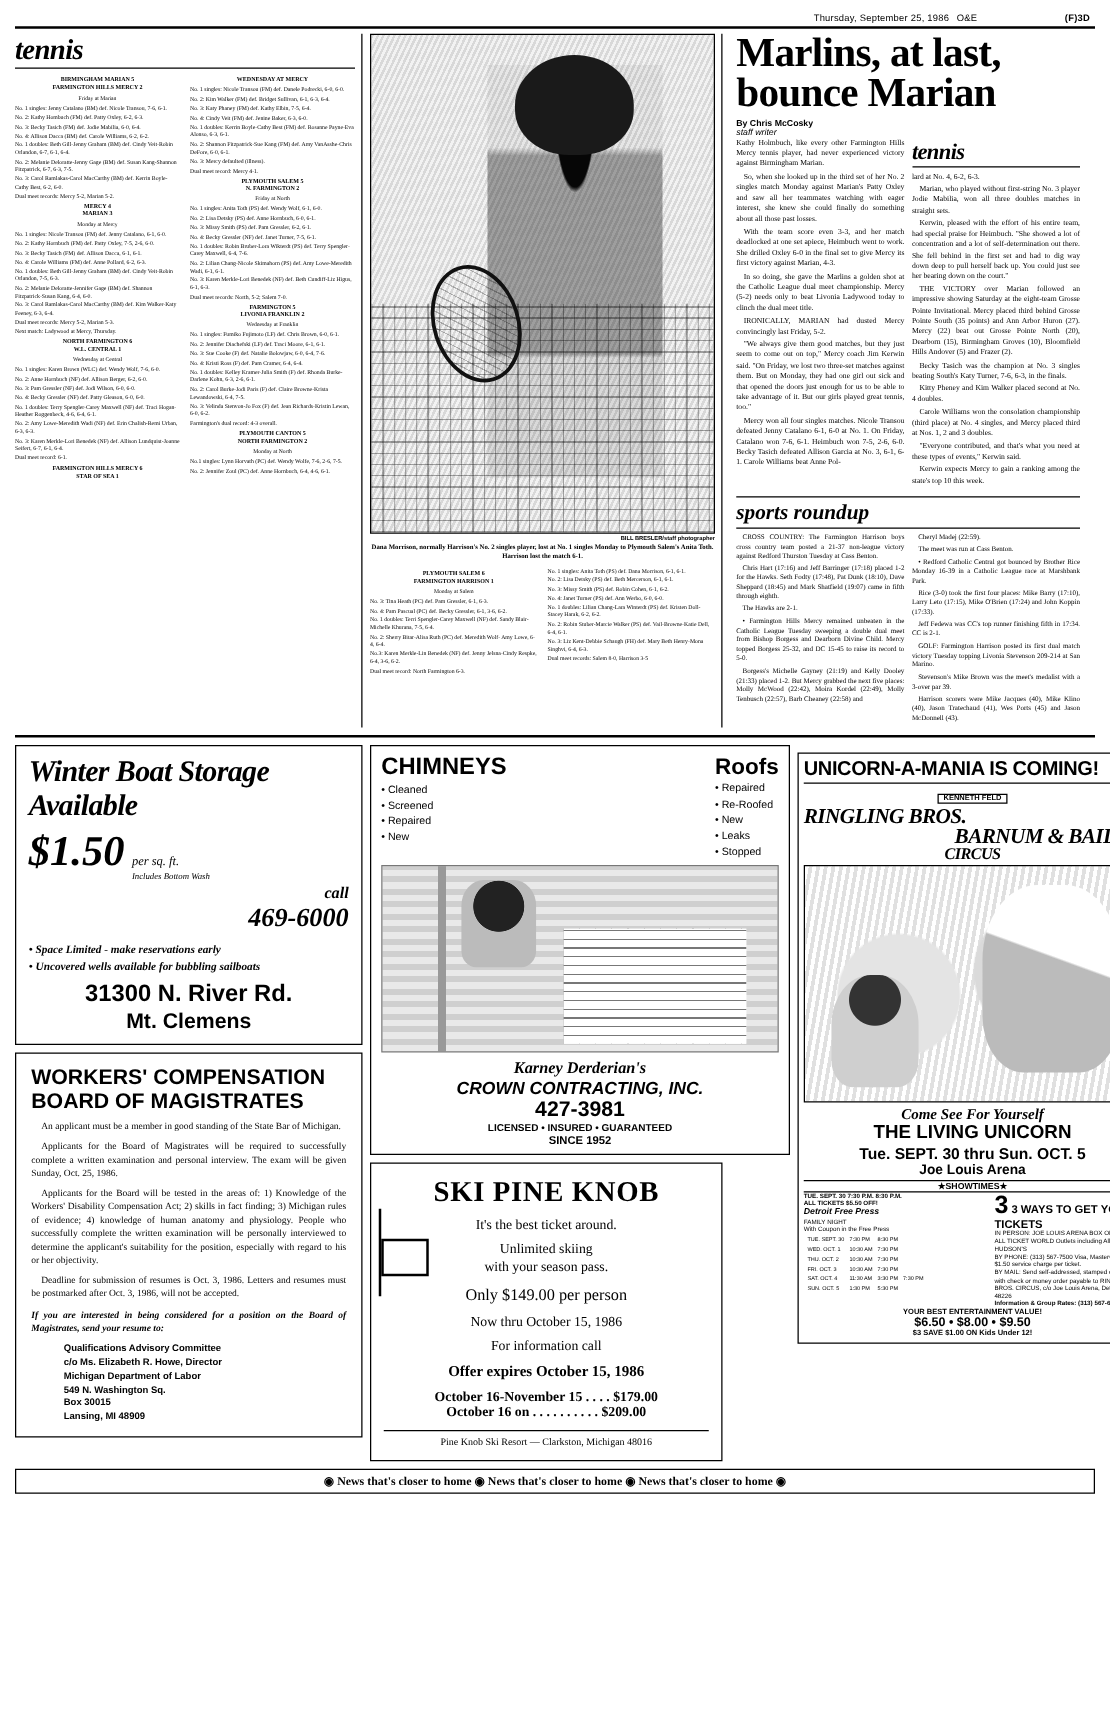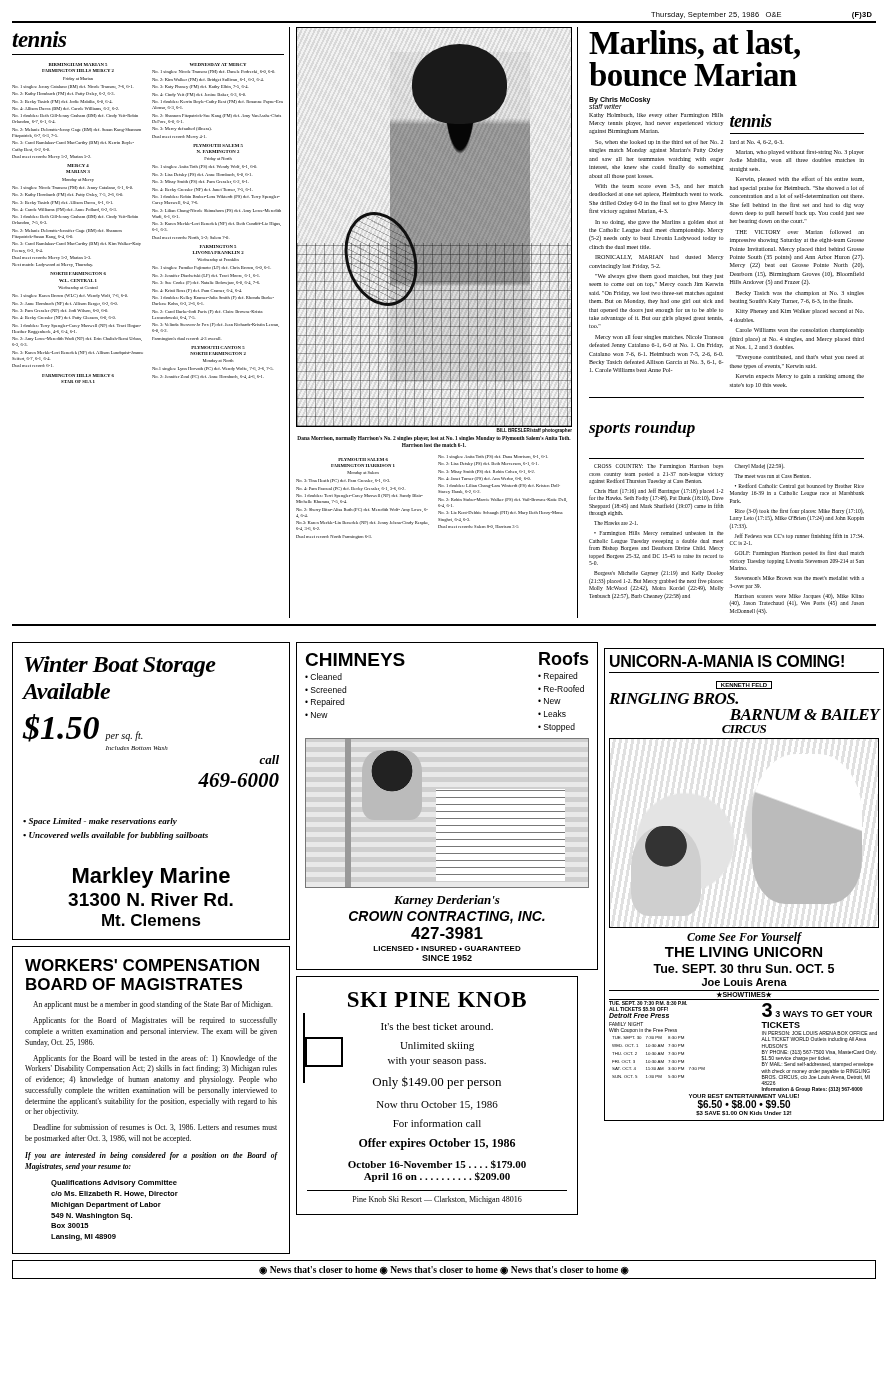--- a/index.html
+++ b/index.html
@@ -107,46 +107,46 @@
   .byline .role { font-weight:normal; font-style:italic; display:block; }
   .story { font-size:6.1px; line-height:1.38; text-align:justify; }
   .story p { margin:0 0 2px 0; text-indent:6px;}
   .story p.first { text-indent:0; }
   .r2 { display:flex; gap:6px; }
   .r2 > div { flex:1; }
 
   .roundup-title {
     font-style:italic; font-weight:bold; font-size:17px;
     border-top:1.5px solid #000; border-bottom:1.5px solid #000;
-    padding:20px 0; margin:6px 0 4px;
+    padding:2px 0; margin:6px 0 4px;
   }
   .roundup { font-size:5.6px; line-height:1.34; text-align:justify;}
   .roundup p { margin:0 0 2.5px 0; text-indent:5px;}
 
   
   .ads {
     display:flex; gap:6px; margin-top:6px;
-    border-top:2px solid #000; padding-top:16px;
+    border-top:2px solid #000; padding-top:6px;
   }
   .ad { border:1px solid #000; position:relative; }
 
   .ad-boat { width:278px; padding:8px 10px; }
   .script { font-family:"Liberation Serif", serif; font-style:italic; font-weight:bold; }
   .boat-h { font-size:24px; letter-spacing:-.5px; }
   .boat-price { font-size:34px; font-style:italic; font-weight:bold; display:inline-block;}
   .boat-call { text-align:right; font-size:13px; font-style:italic; font-weight:bold; }
   .boat-phone { text-align:right; font-size:21px; font-style:italic; font-weight:bold; }
-  .bullets { font-size:9px; font-style:italic; font-weight:bold; line-height:1.35; margin:22px 0;}
+  .bullets { font-size:9px; font-style:italic; font-weight:bold; line-height:1.35; margin:6px 0;}
   .bullets li { margin-bottom:2px; }
   .marina { text-align:center; font-family:"Liberation Sans",sans-serif; font-weight:bold; }
   .marina .l1 { font-size:22px; }
   .marina .l2 { font-size:19px; }
   .marina .l3 { font-size:17px; }
 
-  .ad-chim { width:302px; padding:6px 8px; }
+  .ad-chim { width:336px; padding:6px 8px; }
   .chim-top { display:flex; justify-content:space-between; }
   .chim-h { font-family:"Liberation Sans",sans-serif; font-weight:bold; font-size:19px;}
   .chim-h2 { font-family:"Liberation Sans",sans-serif; font-weight:bold; font-size:18px;}
   .chim-list { font-family:"Liberation Sans",sans-serif; font-size:8.5px; line-height:1.5; }
   .chim-art {
     height:150px; margin:4px 0;
     background:
       linear-gradient(90deg, transparent 0 14%, #999 14% 16%, transparent 16% 100%),
       repeating-linear-gradient(0deg,#e9e9e9 0 5px,#cfcfcf 5px 10px);
     border:1px solid #777; position:relative; overflow:hidden;
@@ -448,21 +448,20 @@
             <span style="font-size:7px;">Includes Bottom Wash</span>
           </span>
         </div>
         <div class="boat-call">call</div>
         <div class="boat-phone">469-6000</div>
         <ul class="bullets">
           <li>Space Limited - make reservations early</li>
           <li>Uncovered wells available for bubbling sailboats</li>
         </ul>
         <div class="marina">
-          <div class="l1">Markley Marine</div>
           <div class="l2">31300 N. River Rd.</div>
           <div class="l3">Mt. Clemens</div>
         </div>
       </div>
 
       <div class="ad ad-wc">
         <div class="wc-h">WORKERS' COMPENSATION BOARD OF MAGISTRATES</div>
         <div class="wc-b" id="wcBody">
             <p>An applicant must be a member in good standing of the State Bar of Michigan.</p>
             <p>Applicants for the Board of Magistrates will be required to successfully complete a written examination and personal interview. The exam will be given Sunday, Oct. 25, 1986.</p>
@@ -521,21 +520,21 @@
         <div class="ski-lift"></div>
         <div class="ski-h">SKI PINE KNOB</div>
         <div class="ski-l">It's the best ticket around.</div>
         <div class="ski-l">Unlimited skiing</div>
         <div class="ski-l" style="margin-top:-4px;">with your season pass.</div>
         <div class="ski-price">Only $149.00 per person</div>
         <div class="ski-l">Now thru October 15, 1986</div>
         <div class="ski-l">For information call</div>
         <div class="ski-offer">Offer expires October 15, 1986</div>
         <div class="ski-rate">October 16-November 15 . . . . $179.00</div>
-        <div class="ski-rate">April 16 on . . . . . . . . . . $209.00</div>
+        <div class="ski-rate">October 16 on . . . . . . . . . . $209.00</div>
         <div class="ski-foot">Pine Knob Ski Resort — Clarkston, Michigan 48016</div>
       </div>
     </div>
 
     <div>
       <div class="ad ad-circus">
         <div class="uni-banner">UNICORN-A-MANIA IS COMING!</div>
         <div style="text-align:center;">
           <span class="feld">KENNETH FELD</span>
         </div>

